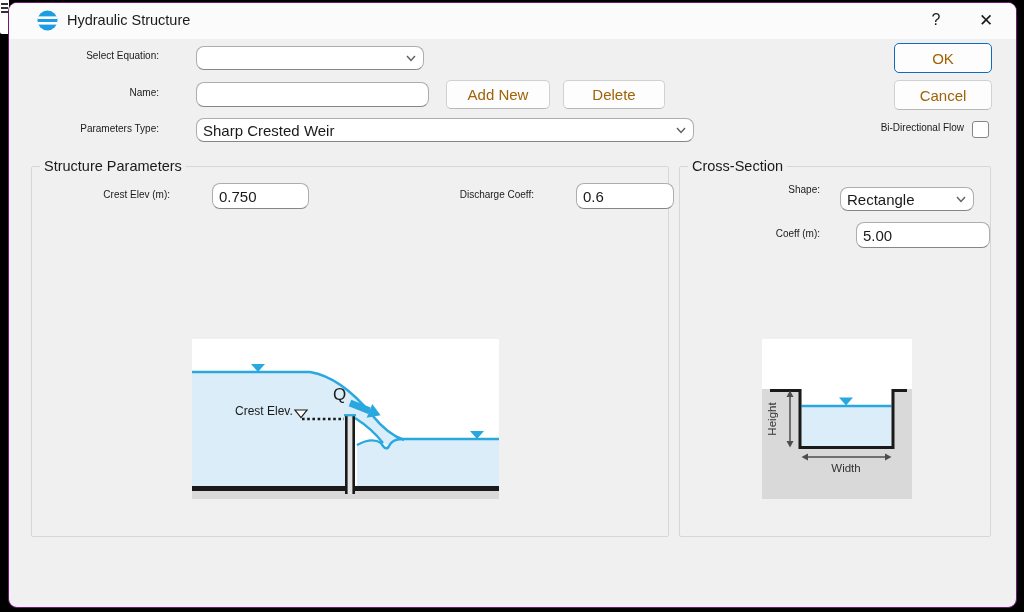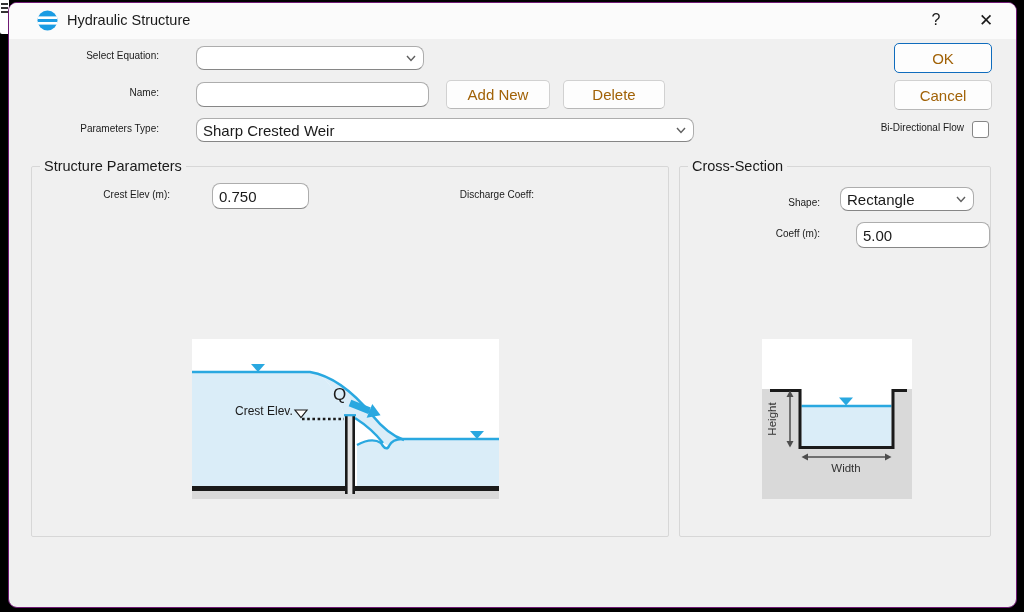--- a/index.html
+++ b/index.html
@@ -86,20 +86,21 @@
     <div class="label" style="left:655px;top:119px;width:300px;">Bi-Directional Flow</div>
     <div class="checkbox" style="left:963px;top:118px;"></div>
 
     <div class="groupbox" style="left:22px;top:163px;width:638px;height:371px;">
       <span class="gb-label">Structure Parameters</span>
 
       <div class="label" style="left:10px;top:22px;width:128px;">Crest Elev (m):</div>
       <input class="input" style="position: absolute; left: 148px; top: 16px; width: 97px; height: 26px;" value="0.750">
 
       <div class="label" style="left:342px;top:22px;width:160px;">Discharge Coeff:</div>
+      <input class="input" style="position: absolute; left: 512px; top: 16px; width: 98px; height: 26px;" value="0.6">
 
       <svg class="figure" style="left:160px;top:172px;" width="307" height="160" viewBox="0 0 307 160">
         <rect x="0" y="0" width="307" height="160" fill="#ffffff"></rect>
 
         <rect x="0" y="151" width="307" height="9" fill="#d9d9d9"></rect>
 
         <path d="M165,106 C176,100 183,100 189,104 L191,107 C193,110 196,110 197,107 C199,103 203,100 210,100 L307,100 L307,147 L165,147 Z" fill="#daedf8"></path>
 
         <path d="M0,33 L118,33 C135,34 146,58 153,77 L153,147 L0,147 Z" fill="#daedf8"></path>
 
@@ -129,21 +130,21 @@
         <g transform="rotate(22 158 64)">
           <rect x="158" y="60.5" width="21" height="7" fill="#29a8e0"></rect>
           <polygon points="179,56.5 179,71.5 191,64" fill="#29a8e0"></polygon>
         </g>
       </svg>
     </div>
 
     <div class="groupbox" style="left:670px;top:163px;width:312px;height:371px;">
       <span class="gb-label">Cross-Section</span>
 
-      <div class="label" style="left:40px;top:30px;width:100px;">Shape:</div>
+      <div class="label" style="left:40px;top:17px;width:100px;">Shape:</div>
       <div class="combo" style="left:128px;top:20px;width:134px;height:24px;">
         <span class="val">Rectangle</span>
         <svg class="chev" viewBox="0 0 12 12">
             <polyline points="2,4 6,8.5 10,4" fill="none" stroke="#5f5f5f" stroke-width="1.4"></polyline>
           </svg>
       </div>
 
       <div class="label" style="left:30px;top:61px;width:110px;">Coeff (m):</div>
       <input class="input" style="position: absolute; left: 144px; top: 55px; width: 134px; height: 26px;" value="5.00">
 

